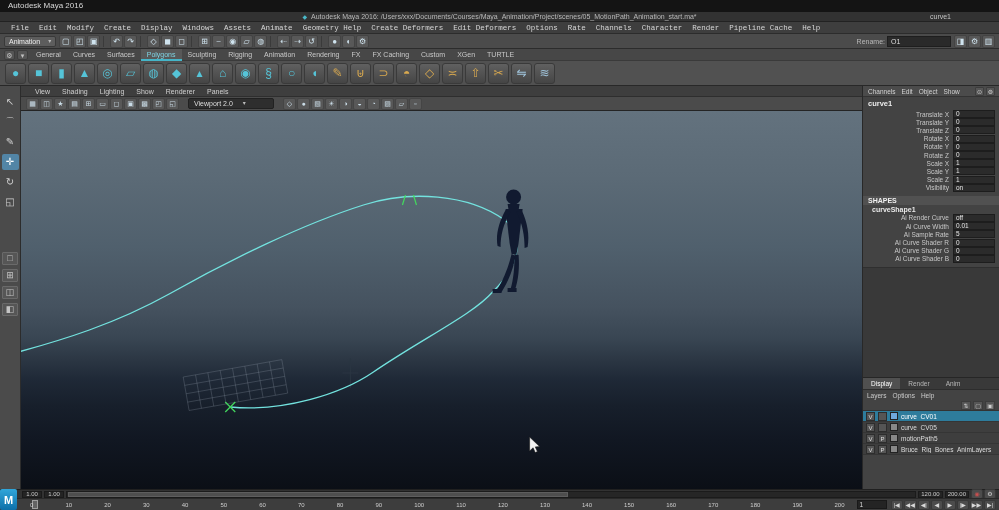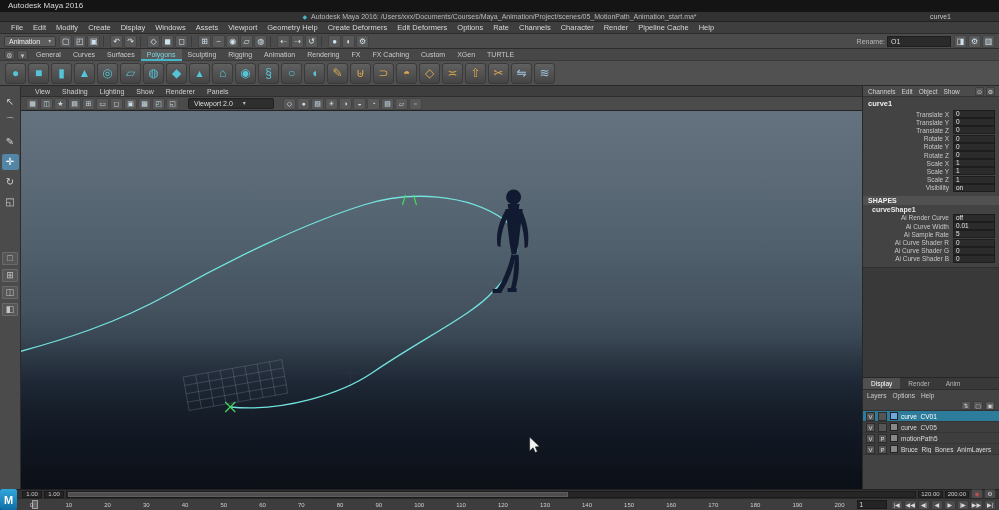--- a/index.html
+++ b/index.html
@@ -6,21 +6,21 @@
   html,body{width:999px;height:510px;overflow:hidden;}
   body{font-family:"Liberation Sans",sans-serif;background:#2b2b2b;}
   .app{position:relative;width:999px;height:510px;display:flex;flex-direction:column;background:#3c3c3c;}
 
   .macos-bar{height:12px;background:#141414;color:#d8d8d8;font-size:8px;line-height:12px;padding:0 8px;display:flex;align-items:center;}
   .title-bar{height:10px;background:#323232;color:#b9b9b9;font-size:7px;line-height:10px;display:flex;justify-content:center;align-items:center;gap:4px;position:relative;border-bottom:1px solid #222;}
   .doc-icon{color:#49b8c8;font-size:6px;}
   .title-right{position:absolute;right:48px;color:#c4c4c4;}
 
   .menu-bar{height:12px;background:#3e3e3e;display:flex;align-items:center;padding:0 6px;border-bottom:1px solid #2c2c2c;}
-  .menu-item{color:#d6d6d6;font-size:7.5px;padding:0 5px;white-space:nowrap;cursor:default;}
+  .menu-item{color:#d6d6d6;font-size:7.5px;padding:0 5px;white-space:nowrap;cursor:default;font-family:Liberation Mono, monospace;}
 
   .status-line{height:15px;background:#4b4b4b;display:flex;align-items:center;padding:0 4px;gap:3px;border-bottom:1px solid #2c2c2c;}
   .menuset{background:#5d5d5d;border:1px solid #393939;color:#eee;font-size:7px;height:11px;line-height:9px;padding:0 4px;display:flex;align-items:center;gap:8px;border-radius:2px;}
   .caret{color:#bbb;font-size:6px;}
   .sicons{display:flex;align-items:center;gap:1px;}
   .sicon{width:13px;height:13px;background:#585858;border:1px solid #434343;color:#cfe3ee;font-size:8px;line-height:11px;text-align:center;border-radius:2px;overflow:hidden;}
   .sicon.sep{width:4px;background:transparent;border:none;border-left:1px solid #3a3a3a;height:11px;margin:0 2px;border-radius:0;}
   .rename-field{margin-left:auto;display:flex;align-items:center;gap:2px;}
   .rf-label{color:#b8b8b8;font-size:7px;}
   .rf-input{background:#2a2a2a;border:1px solid #1e1e1e;color:#ddd;font-size:7px;width:64px;height:11px;line-height:9px;padding:0 3px;}
@@ -116,21 +116,21 @@
   </div>
 
   <div class="menu-bar">
       <span class="menu-item">File</span>
       <span class="menu-item">Edit</span>
       <span class="menu-item">Modify</span>
       <span class="menu-item">Create</span>
       <span class="menu-item">Display</span>
       <span class="menu-item">Windows</span>
       <span class="menu-item">Assets</span>
-      <span class="menu-item">Viewport</span>
+      <span class="menu-item">Animate</span>
       <span class="menu-item">Geometry Help</span>
       <span class="menu-item">Create Deformers</span>
       <span class="menu-item">Edit Deformers</span>
       <span class="menu-item">Options</span>
       <span class="menu-item">Rate</span>
       <span class="menu-item">Channels</span>
       <span class="menu-item">Character</span>
       <span class="menu-item">Render</span>
       <span class="menu-item">Pipeline Cache</span>
       <span class="menu-item">Help</span>

